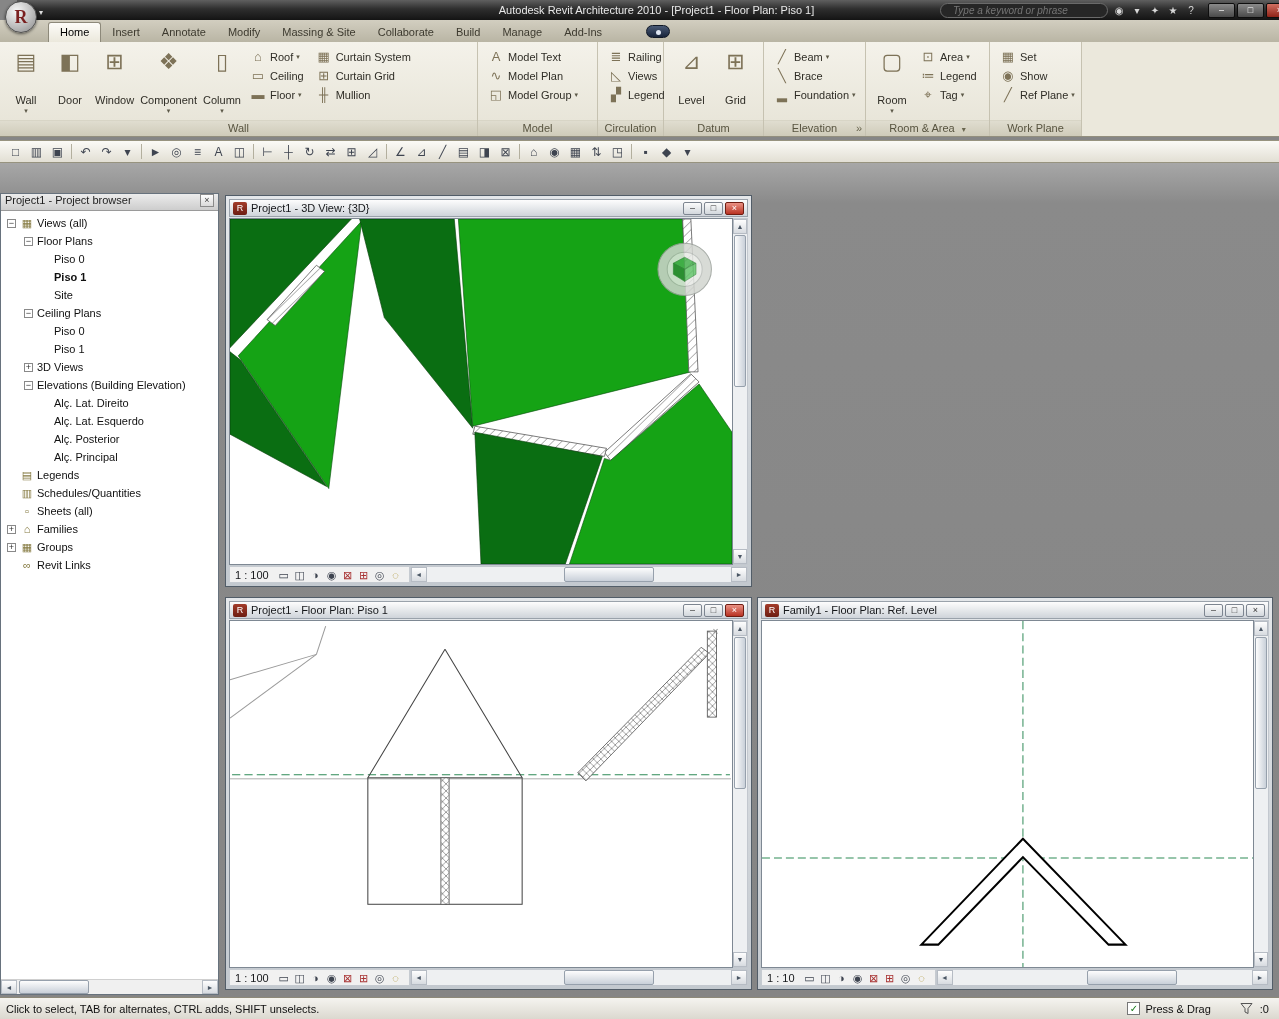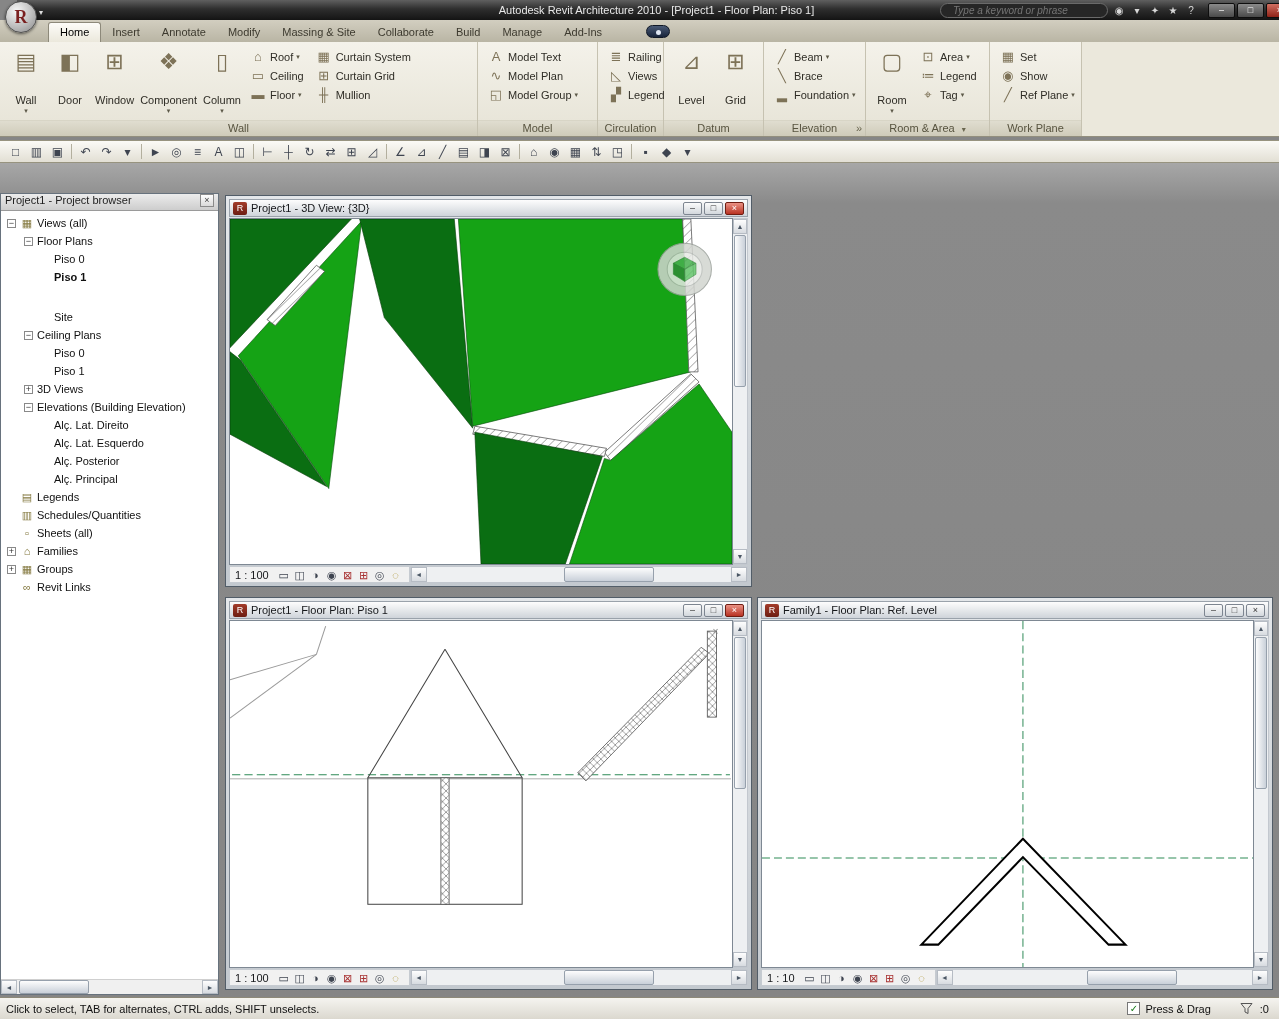--- a/index.html
+++ b/index.html
@@ -478,21 +478,21 @@
 
           <span class="tlabel">Piso 0</span>
         </div>
 
         <div class="trow bold" style="padding-left: 40px;">
           <span class="exp"></span>
 
           <span class="tlabel">Piso 1</span>
         </div>
 
-        <div class="trow" style="padding-left: 40px; margin-top: 22px;">
+        <div class="trow" style="padding-left: 40px;">
           <span class="exp"></span>
 
           <span class="tlabel">Site</span>
         </div>
 
         <div class="trow" style="padding-left: 23px;">
           <span class="exp">−</span>
 
           <span class="tlabel">Ceiling Plans</span>
         </div>

